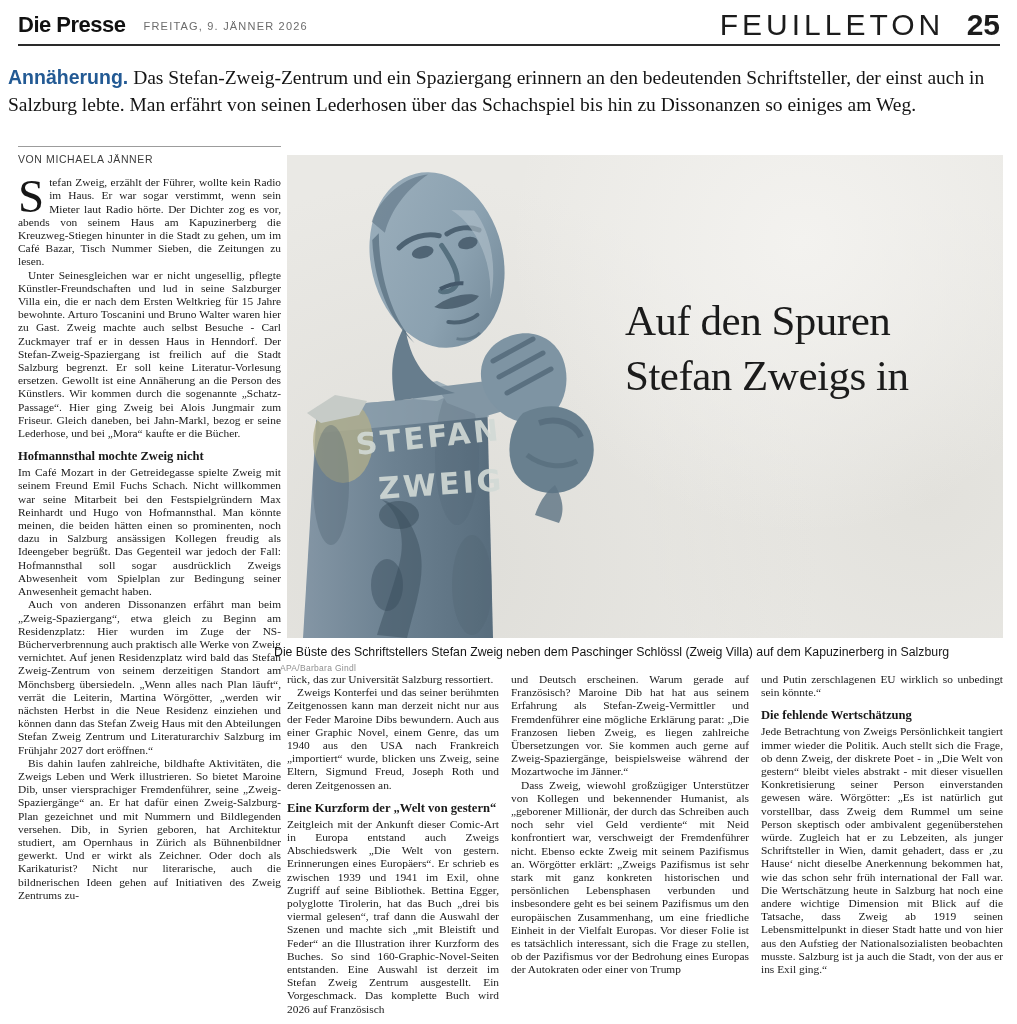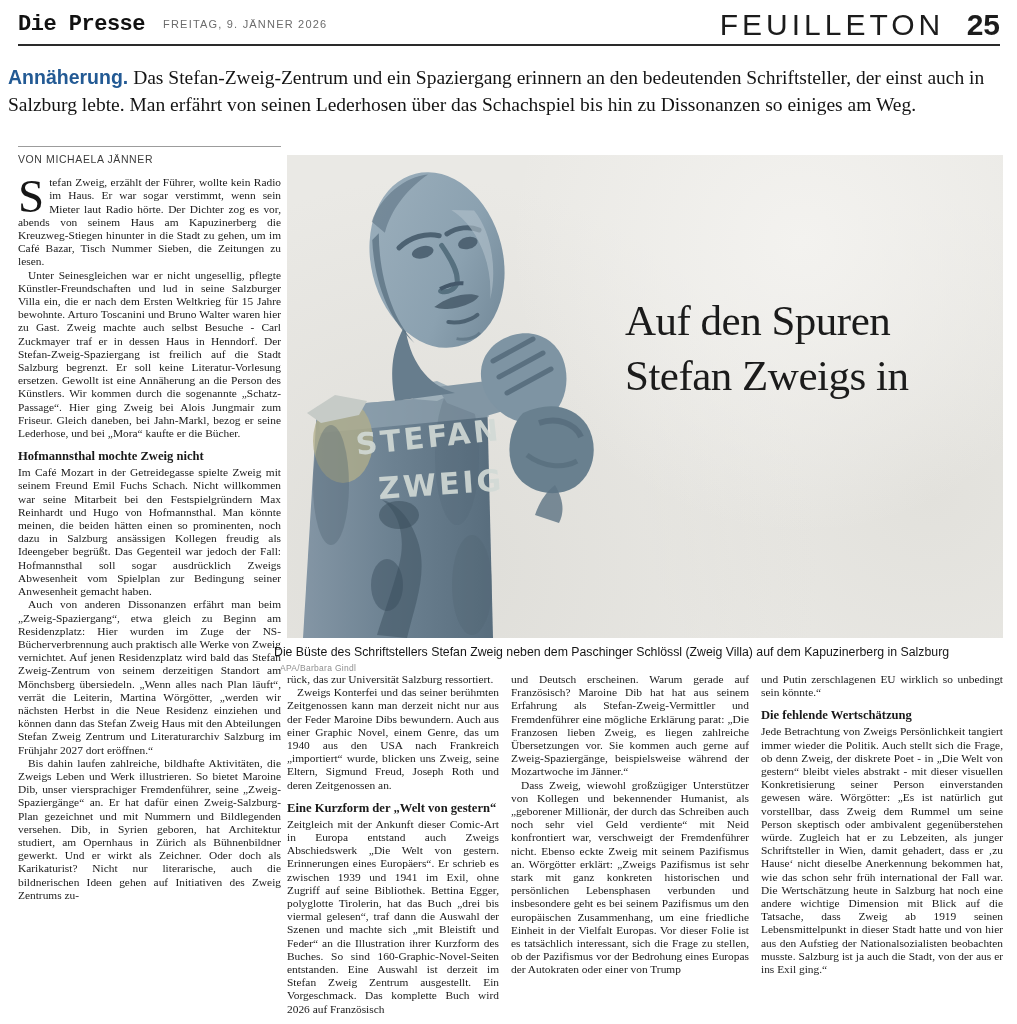--- a/index.html
+++ b/index.html
@@ -9,21 +9,21 @@
     height:1024px;
     background:#ffffff;
     overflow:hidden;
     font-family:"Liberation Serif", serif;
     color:#1a1a1a;
   }
 
   
   .masthead{position:absolute;left:18px;top:12px;right:17px;height:30px;}
   .brand{
-    font-family:Liberation Mono, monospace;
+    font-family:Liberation Sans, sans-serif;
     font-weight:700;font-size:22px;letter-spacing:-0.5px;color:#111;
     display:inline-block;vertical-align:baseline;
   }
   .issue-date{
     font-family:Liberation Sans, sans-serif;
     font-size:11px;color:#6b6b6b;letter-spacing:1.2px;
     display:inline-block;margin-left:14px;vertical-align:2px;
   }
   .section-head{
     position:absolute;right:0;top:-4px;

